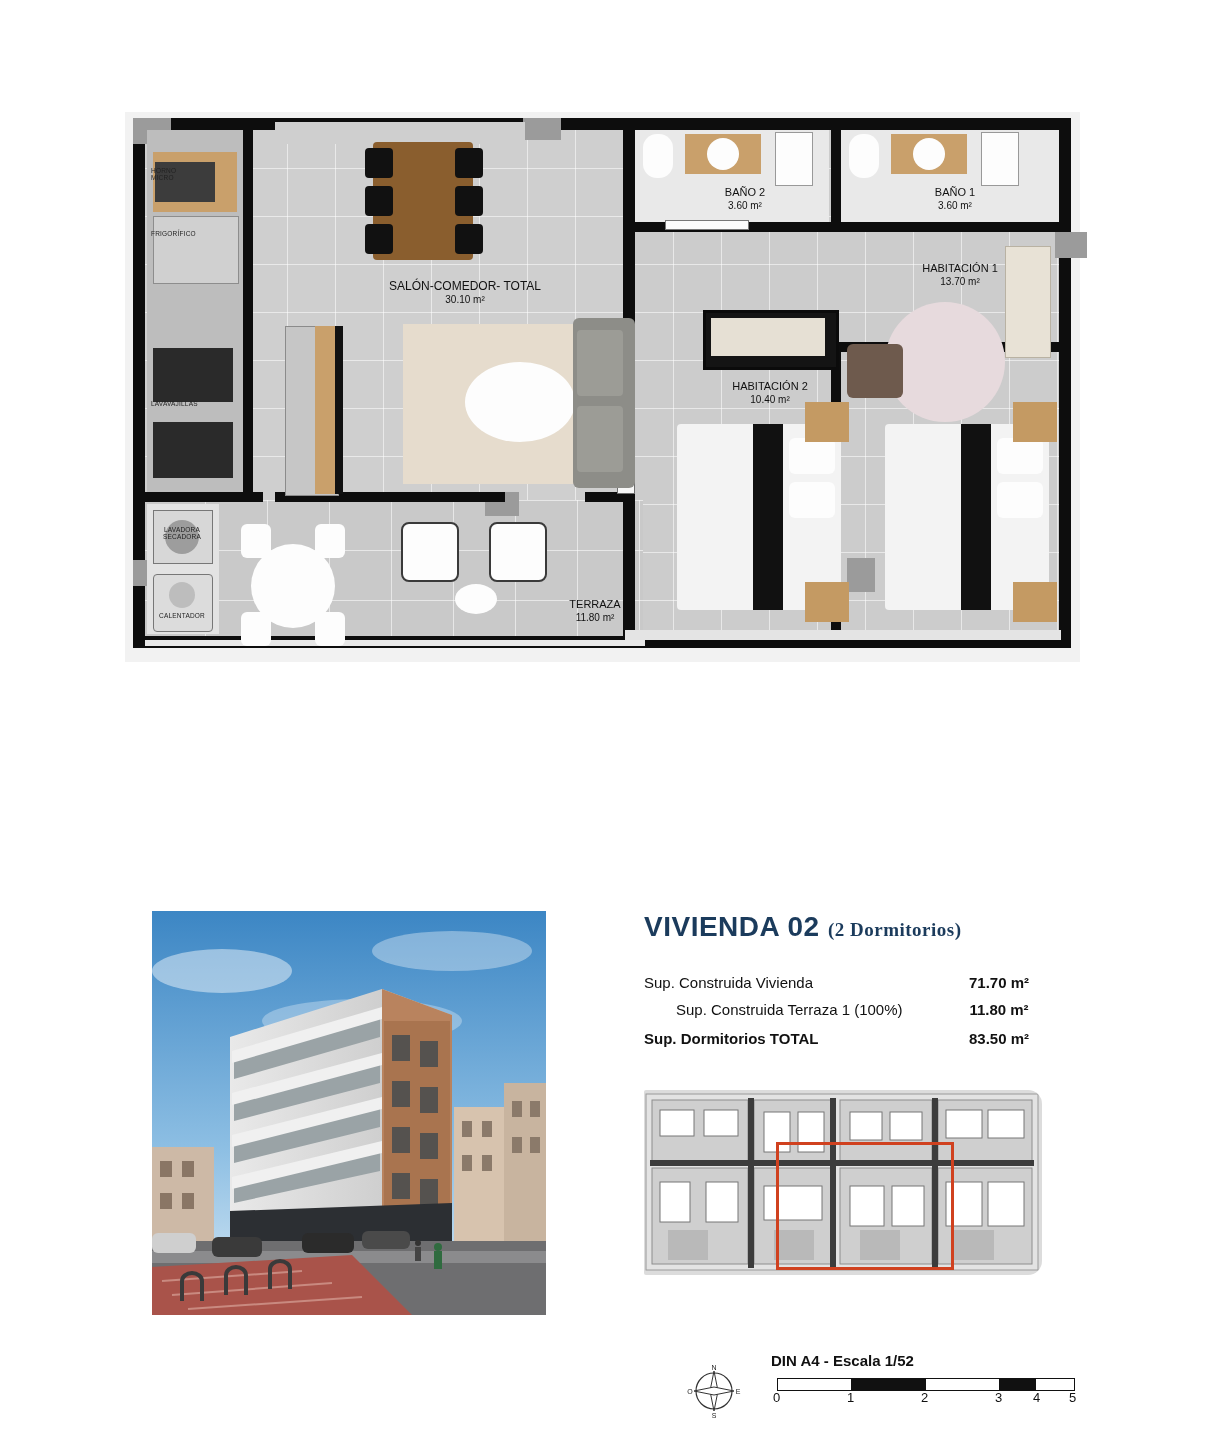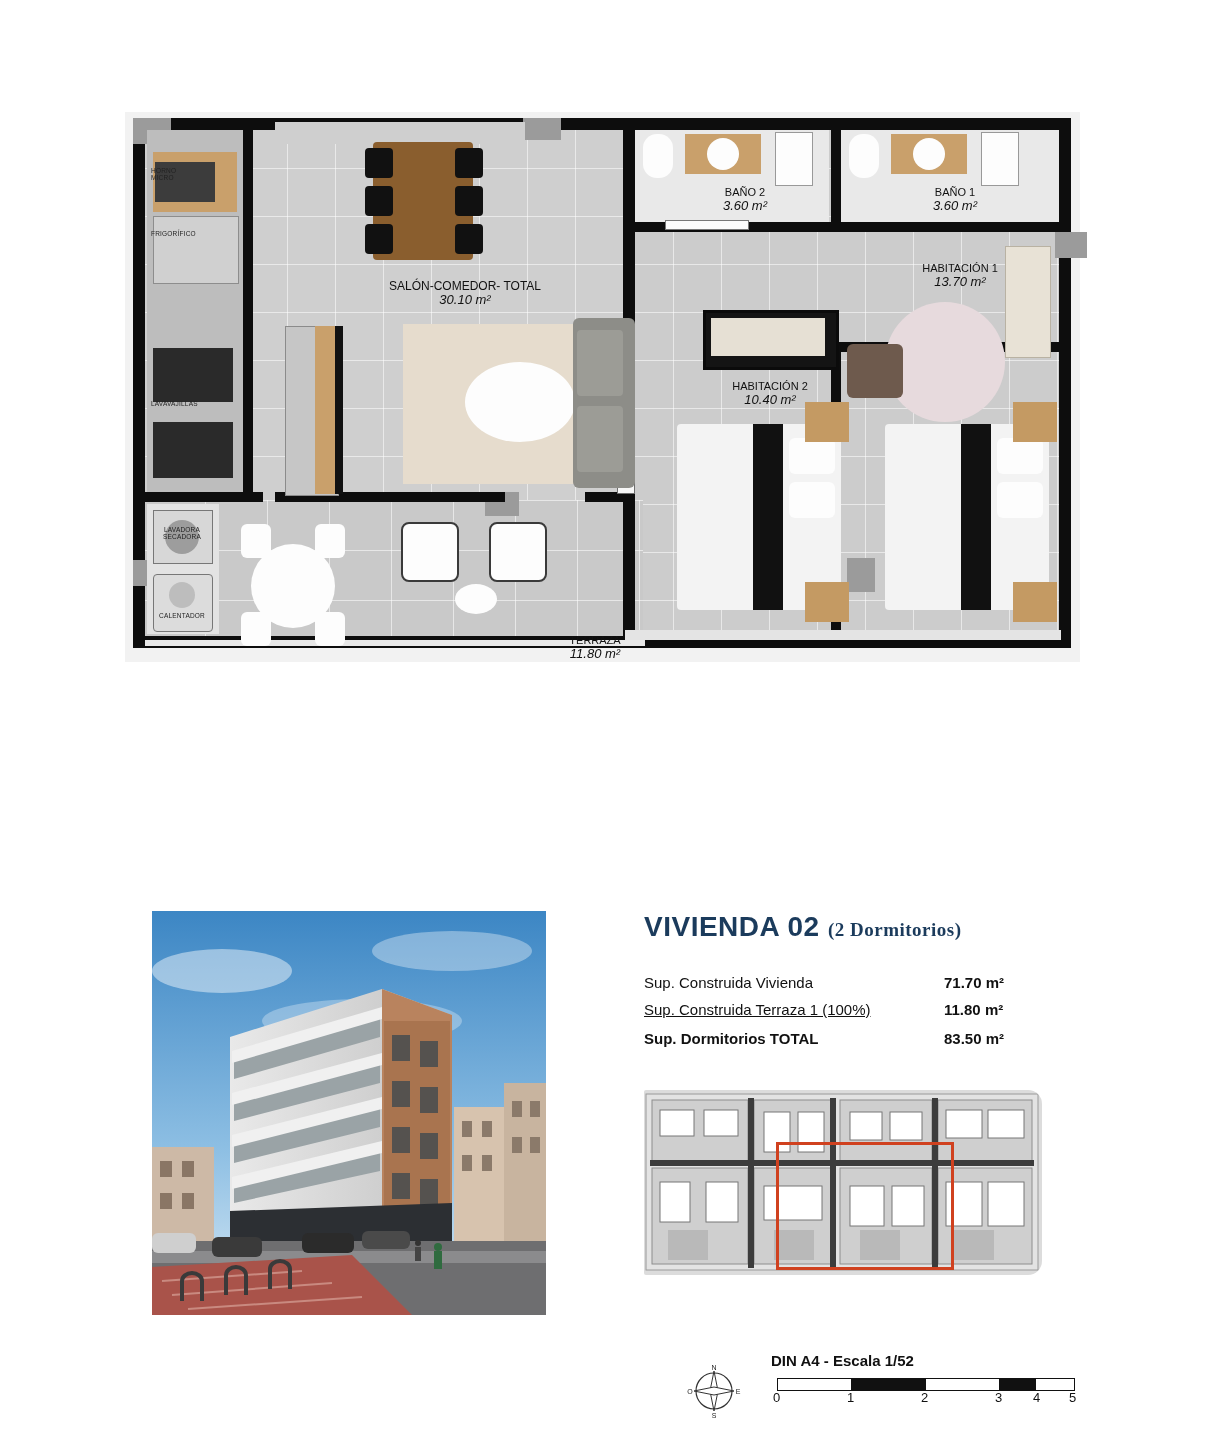--- a/index.html
+++ b/index.html
@@ -7,39 +7,39 @@
 
   
   #plan{position:absolute;left:125px;top:112px;width:955px;height:550px;background:#f2f2f2;}
   .wall{position:absolute;background:#0d0d0d;}
   .floor{position:absolute;background:#d9d9d9;}
   .tilegrid{position:absolute;background-image:
       linear-gradient(to right,rgba(255,255,255,.55) 1px,transparent 1px),
       linear-gradient(to bottom,rgba(255,255,255,.55) 1px,transparent 1px);
   }
   .lbl{position:absolute;font-size:11px;line-height:13px;color:#111;text-align:center;white-space:nowrap;}
-  .lbl .a{display:block;font-size:13px;font-style:italic;}
+  .lbl .a{display:block;font-size:10px;}
   .small{font-size:6.5px;letter-spacing:.2px;color:#222;}
 
   
   .box{position:absolute;}
   .rug{position:absolute;background:#e6dccd;}
   .sofa{position:absolute;background:#8d8d88;border-radius:6px;}
   .bed{position:absolute;background:#f3f3f3;border-radius:4px;}
   .wood{position:absolute;background:#b98a52;}
   .dkwood{position:absolute;background:#8a5e2e;}
   .white{position:absolute;background:#fdfdfd;}
   .blk{position:absolute;background:#111;}
 
   
   #photo{position:absolute;left:152px;top:911px;width:394px;height:404px;overflow:hidden;background:#8fb6d8;}
   #title{position:absolute;left:644px;top:911px;font-size:28px;font-weight:700;color:#1b3b5c;letter-spacing:.5px;}
   #title .sub{font-size:19px;font-family:Liberation Serif, serif;}
   .specrow{position:absolute;font-size:15px;color:#111;}
-  .specval{position:absolute;font-size:15px;font-weight:700;color:#111;text-align:left;width:110px;}
+  .specval{position:absolute;font-size:15px;font-weight:700;color:#111;text-align:center;width:110px;}
 
   #keyplan{position:absolute;left:644px;top:1090px;width:398px;height:185px;background:#dcdcdc;border-radius:2px 14px 14px 2px;overflow:hidden;}
   #keyhighlight{position:absolute;border:3px solid #d0411f;}
 
   #scalewrap{position:absolute;left:685px;top:1352px;width:390px;height:80px;}
   #scaletext{position:absolute;left:86px;top:0;font-size:15px;font-weight:700;color:#111;}
   .scaleseg{position:absolute;height:11px;border:1px solid #111;}
   .scalenum{position:absolute;top:38px;font-size:13px;color:#111;}
   .compass{position:absolute;left:0;top:10px;width:58px;height:58px;}
 </style>
@@ -174,21 +174,21 @@
   </div>
 
   <div class="white" style="left:126px;top:432px;width:84px;height:84px;border-radius:50%;"></div>
   <div class="white" style="left:116px;top:412px;width:30px;height:34px;border-radius:6px;"></div>
   <div class="white" style="left:190px;top:412px;width:30px;height:34px;border-radius:6px;"></div>
   <div class="white" style="left:116px;top:500px;width:30px;height:34px;border-radius:6px;"></div>
   <div class="white" style="left:190px;top:500px;width:30px;height:34px;border-radius:6px;"></div>
   <div class="white" style="left:276px;top:410px;width:54px;height:56px;border-radius:8px;border:2px solid #3a3a3a;"></div>
   <div class="white" style="left:364px;top:410px;width:54px;height:56px;border-radius:8px;border:2px solid #3a3a3a;"></div>
   <div class="white" style="left:330px;top:472px;width:42px;height:30px;border-radius:50%;"></div>
-  <div class="lbl" style="left:400px;top:486px;width:140px;margin-top:36px;">
+  <div class="lbl" style="left:400px;top:486px;width:140px;">
     <span>TERRAZA</span><span class="a">11.80 m²</span>
   </div>
 </div>
 
 <div id="photo">
   <svg width="394" height="404" viewBox="0 0 394 404">
     <defs>
       <linearGradient id="sky" x1="0" y1="0" x2="0" y2="1">
         <stop offset="0%" stop-color="#3c86c4"></stop>
           <stop offset="60%" stop-color="#8fc0e4"></stop>
@@ -279,21 +279,21 @@
   </svg>
 </div>
 
 <div id="title">
   <span>VIVIENDA 02</span> <span class="sub">(2 Dormitorios)</span>
 </div>
 
 <div class="specrow" style="left:644px;top:974px;">Sup. Construida Vivienda</div>
 <div class="specval" style="left:944px;top:974px;">71.70 m²</div>
 
-<div class="specrow" style="left:644px;top:1001px;text-decoration:underline;">Sup. Construida Terraza 1 (100%)</div>
+<div class="specrow" style="left:676px;top:1001px;">Sup. Construida Terraza 1 (100%)</div>
 <div class="specval" style="left:944px;top:1001px;">11.80 m²</div>
 
 <div class="specrow" style="left:644px;top:1030px;font-weight:700;">Sup. Dormitorios TOTAL</div>
 <div class="specval" style="left:944px;top:1030px;">83.50 m²</div>
 
 <div id="keyplan">
   <svg width="398" height="185" viewBox="0 0 398 185">
     <rect x="2" y="4" width="392" height="176" fill="#e3e3e3" stroke="#9a9a9a"></rect>
     <g fill="#cfcfcf" stroke="#8e8e8e" stroke-width="1">
       <rect x="8" y="10" width="96" height="62"></rect>

